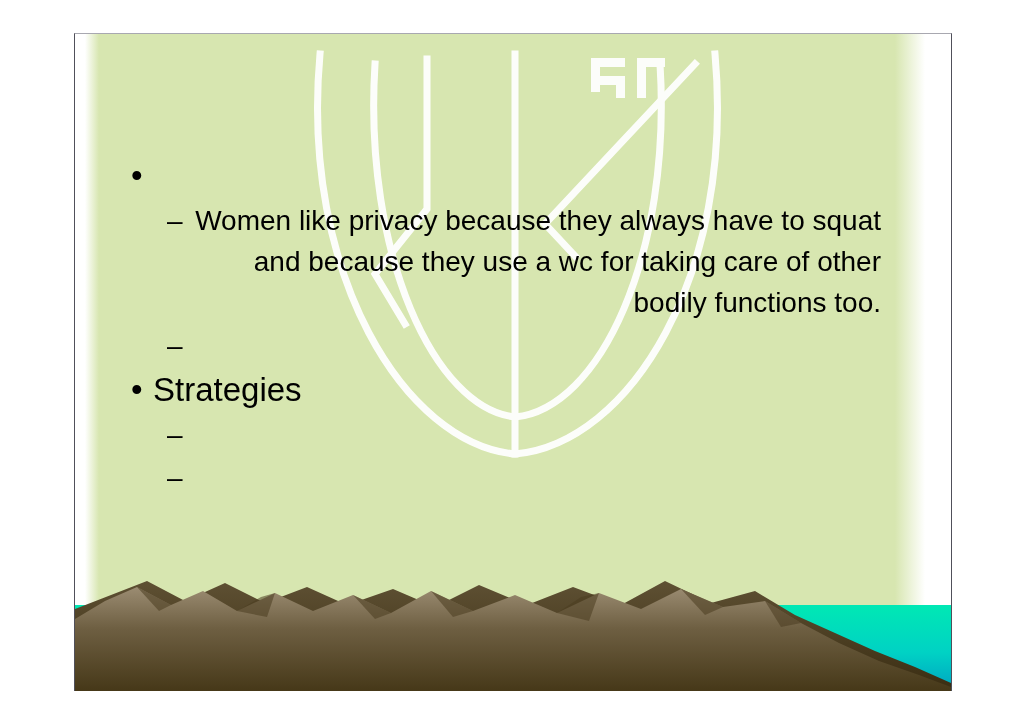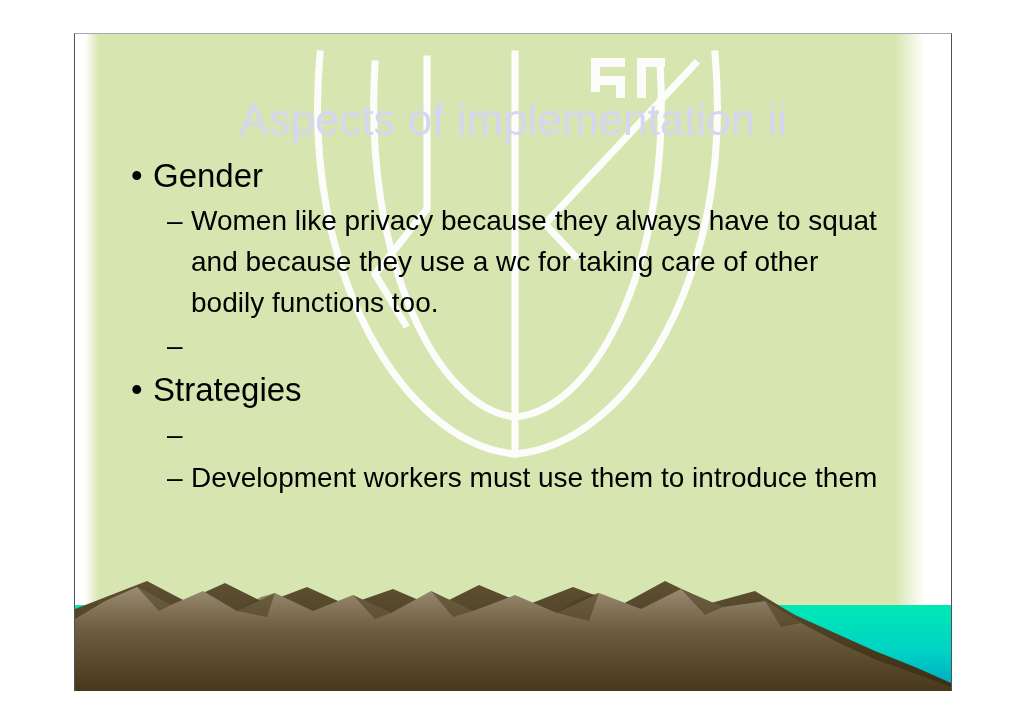--- a/index.html
+++ b/index.html
@@ -120,20 +120,21 @@
   .lvl2 .bullet-marker {
     width: 24px;
     flex: 0 0 24px;
     font-size: 28px;
     line-height: 41px;
   }
   .lvl2 .bullet-text {
     font-size: 28px;
     line-height: 41px;
     max-width: 690px;
+    text-align: right;
   }
 
   
   #bottom-decor {
     position: absolute;
     left: 0;
     bottom: 0;
     width: 876px;
     height: 120px;
     pointer-events: none;
@@ -170,27 +171,25 @@
 
         <rect x="516" y="34" width="9" height="34"></rect>
         <rect x="516" y="34" width="34" height="9"></rect>
         <rect x="516" y="52" width="30" height="9"></rect>
         <rect x="541" y="52" width="9" height="22"></rect>
         <rect x="562" y="34" width="9" height="40"></rect>
         <rect x="562" y="34" width="28" height="9"></rect>
       </g>
     </svg>
 
-    <div id="slide-title">Aspects of implementation ii</div>
 
     <div id="body-list">
 
       <div class="bullet-row lvl1">
         <span class="bullet-marker">•</span>
-        <span class="bullet-text">Gender</span>
       </div>
 
       <div class="bullet-row lvl2">
         <span class="bullet-indent"></span>
         <span class="bullet-marker">–</span>
         <span class="bullet-text">Women like privacy because they always have to squat and because they use a wc for taking care of other bodily functions too.</span>
       </div>
 
       <div class="bullet-row lvl2">
         <span class="bullet-indent"></span>
@@ -203,21 +202,20 @@
       </div>
 
       <div class="bullet-row lvl2">
         <span class="bullet-indent"></span>
         <span class="bullet-marker">–</span>
       </div>
 
       <div class="bullet-row lvl2">
         <span class="bullet-indent"></span>
         <span class="bullet-marker">–</span>
-        <span class="bullet-text">Development workers must use them to introduce them</span>
       </div>
 
     </div>
 
     <div id="bottom-decor">
       <svg width="876" height="120" viewBox="0 0 876 120" preserveAspectRatio="none" aria-hidden="true">
         <defs>
           <linearGradient id="waterGrad" x1="0" y1="0" x2="0" y2="1">
             <stop offset="0%" stop-color="#00e8b4"></stop>
             <stop offset="55%" stop-color="#00d2c4"></stop>

